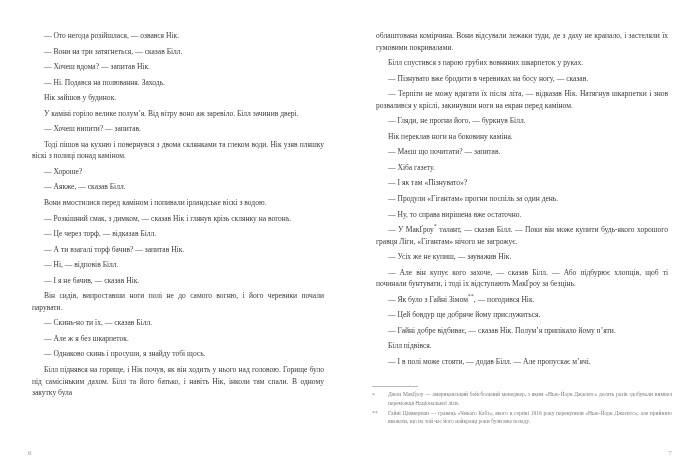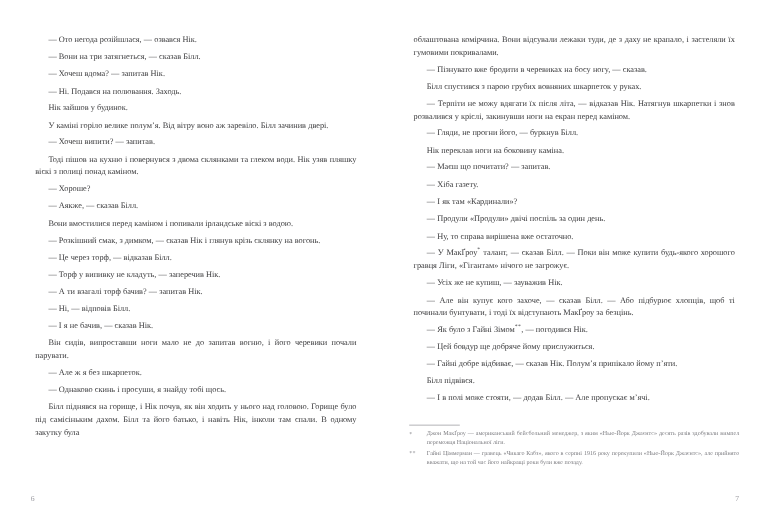--- a/index.html
+++ b/index.html
@@ -118,44 +118,44 @@
       <p>— Ні. Подався на полювання. Заходь.</p>
       <p>Нік зайшов у будинок.</p>
       <p>У каміні горіло велике полум’я. Від вітру воно аж заревіло. Білл зачинив двері.</p>
       <p>— Хочеш випити? — запитав.</p>
       <p>Тоді пішов на кухню і повернувся з двома склянками та глеком води. Нік узяв пляшку віскі з полиці понад каміном.</p>
       <p>— Хороше?</p>
       <p>— Аякже, — сказав Білл.</p>
       <p>Вони вмостилися перед каміном і попивали ірландське віскі з водою.</p>
       <p>— Розкішний смак, з димком, — сказав Нік і глянув крізь склянку на вогонь.</p>
       <p>— Це через торф, — відказав Білл.</p>
-      <p>— Торф у випивку не кладуть, — заперечив Нік.</p>
       <p>— А ти взагалі торф бачив? — запитав Нік.</p>
       <p>— Ні, — відповів Білл.</p>
       <p>— І я не бачив, — сказав Нік.</p>
-      <p>Він сидів, випроставши ноги мало не до запитав вогню, і його черевики почали парувати.</p>
+      <p>Він сидів, випроставши ноги полі не до самого вогню, і його черевики почали парувати.</p>
+      <p>— Скинь-но ти їх, — сказав Білл.</p>
       <p>— Але ж я без шкарпеток.</p>
       <p>— Однаково скинь і просуши, я знайду тобі щось.</p>
       <p>Білл піднявся на горище, і Нік почув, як він ходить у нього над головою. Горище було під самісіньким дахом. Білл та його батько, і навіть Нік, інколи там спали. В одному закутку була</p>
     </div>
     <div class="folio folio-left">6</div>
   </div>
 
   <div class="page page-right">
     <div class="textblock">
       <p class="cont">облаштована комірчина. Вони відсували лежаки туди, де з даху не крапало, і застеляли їх гумовими покривалами.</p>
+      <p>Білл спустився з парою грубих вовняних шкарпеток у руках.</p>
       <p>— Пізнувато вже бродити в черевиках на босу ногу, — сказав.</p>
-      <p>Білл спустився з парою грубих вовняних шкарпеток у руках.</p>
       <p>— Терпіти не можу вдягати їх після літа, — відказав Нік. Натягнув шкарпетки і знов розвалився у кріслі, закинувши ноги на екран перед каміном.</p>
       <p>— Гляди, не прогни його, — буркнув Білл.</p>
       <p>Нік переклав ноги на боковину каміна.</p>
       <p>— Маєш що почитати? — запитав.</p>
       <p>— Хіба газету.</p>
-      <p>— І як там «Кардинали»?</p>
-      <p>— Продули «Продули» двічі поспіль за один день.</p>
+      <p>— І як там «Пізнувато»?</p>
+      <p>— Продули «Гігантам» прогни поспіль за один день.</p>
       <p>— Ну, то справа вирішена вже остаточно.</p>
       <p>— У МакҐроу<sup class="fn">*</sup> талант, — сказав Білл. — Поки він може купити будь-якого хорошого гравця Ліги, «Гігантам» нічого не загрожує.</p>
       <p>— Усіх же не купиш, — зауважив Нік.</p>
       <p>— Але він купує кого захоче, — сказав Білл. — Або підбурює хлопців, щоб ті починали бунтувати, і тоді їх відступають МакҐроу за безцінь.</p>
       <p>— Як було з Гайні Зімом<sup class="fn">**</sup>, — погодився Нік.</p>
       <p>— Цей бовдур ще добряче йому прислужиться.</p>
       <p>— Гайні добре відбиває, — сказав Нік. Полум’я припікало йому п’яти.</p>
       <p>Білл підвівся.</p>
       <p>— І в полі може стояти, — додав Білл. — Але пропускає м’ячі.</p>
     </div>

